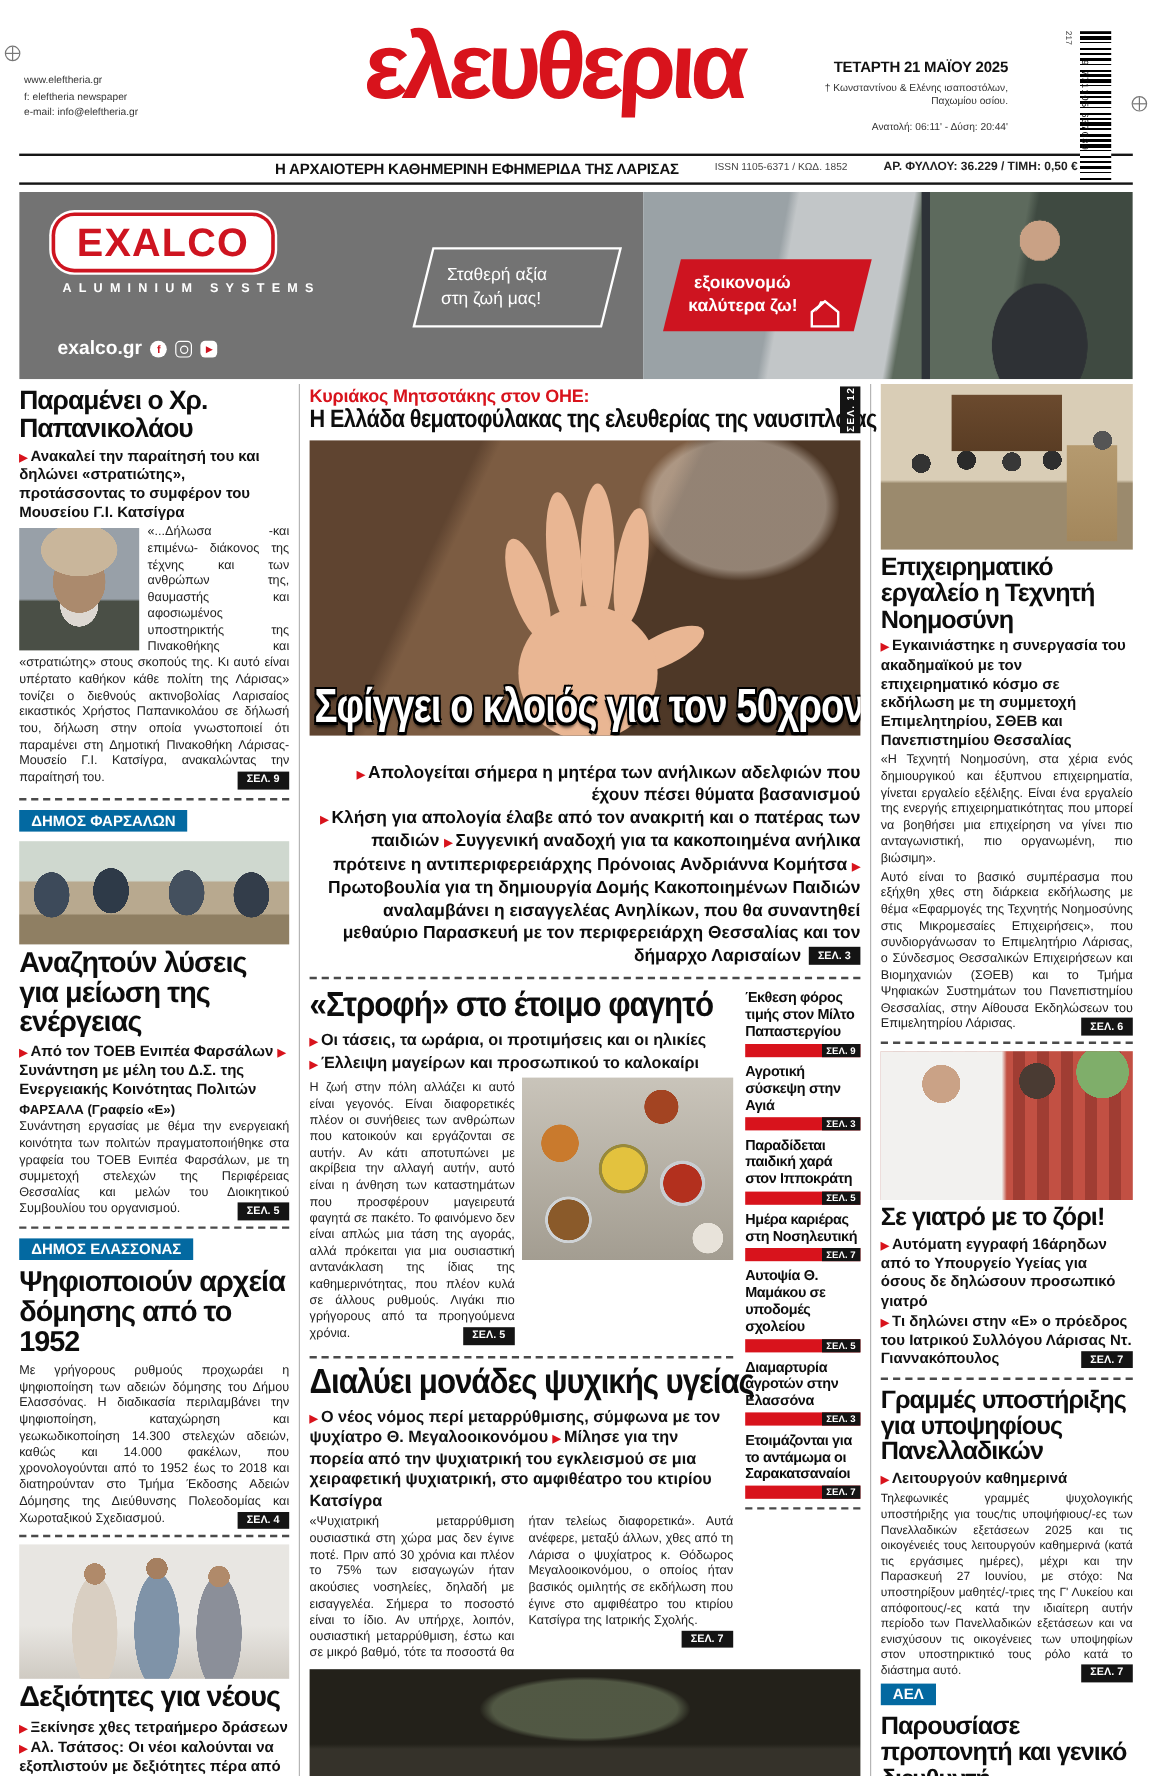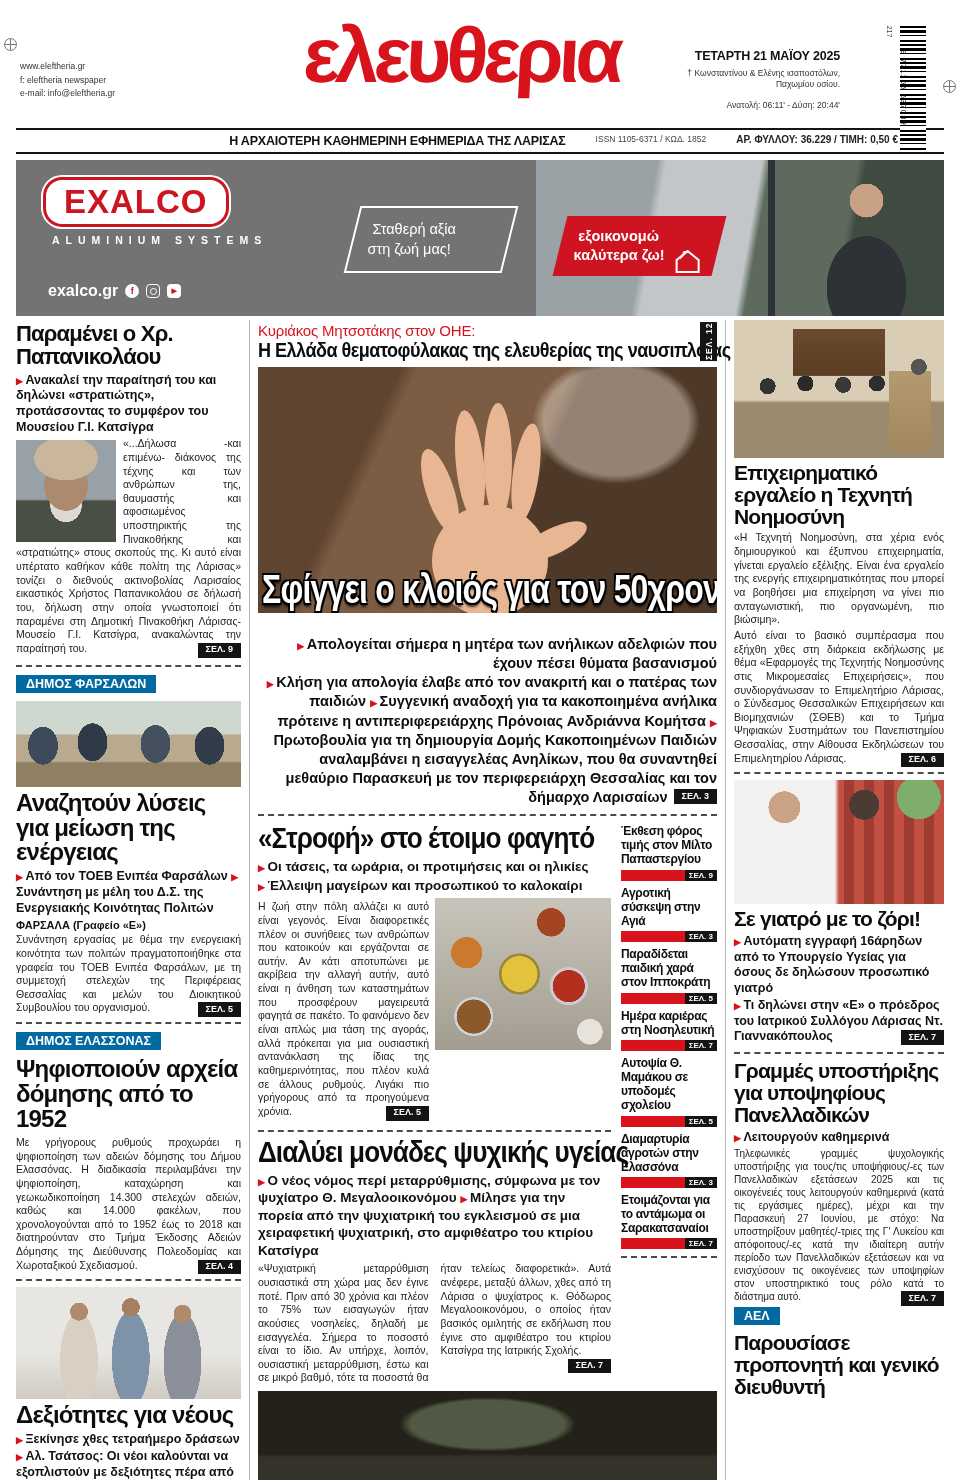--- a/index.html
+++ b/index.html
@@ -82,21 +82,21 @@
   .ph-dex{height:112px;
      background:radial-gradient(circle 9px at 28% 22%,#b08a6a 0 99%,transparent),
        radial-gradient(circle 9px at 51% 18%,#a57f60 0 99%,transparent),
        radial-gradient(circle 9px at 74% 24%,#b08a6a 0 99%,transparent),
        radial-gradient(ellipse 19px 48px at 28% 66%,#d9cfc2 0 99%,transparent),
        radial-gradient(ellipse 19px 48px at 51% 64%,#7f93a8 0 99%,transparent),
        radial-gradient(ellipse 19px 48px at 74% 66%,#8b8f99 0 99%,transparent),
        linear-gradient(180deg,#e8e6e2 0 60%,#cfcac2)}
   
   .kick{position:relative;padding-right:24px;margin:2px 0 6px}
-  .kick-red{color:#d8131c;font-weight:normal;font-size:15px;letter-spacing:-0.2px}
+  .kick-red{color:#d8131c;font-weight:bold;font-size:15px;letter-spacing:-0.2px}
   .kick-tt{font-size:21px;font-weight:800;letter-spacing:-0.6px;line-height:1.05;color:#0d0d0d;
            white-space:nowrap;transform:scaleX(.86);transform-origin:left}
   .kick-pg{position:absolute;right:0;top:0;bottom:0;width:17px;background:#141414;color:#fff;
            font-size:8.5px;font-weight:bold;writing-mode:vertical-rl;transform:rotate(180deg);
            display:flex;align-items:center;justify-content:center;letter-spacing:1px}
   .mainph{position:relative;height:246px;overflow:hidden;
      background:radial-gradient(ellipse 120px 90px at 78% 22%,rgba(232,222,210,.45) 0 60%,transparent 70%),
        linear-gradient(115deg,#5f4430 0 25%,#7c5c42 28% 55%,#4e3827 58%)}
   .mainph svg{position:absolute;left:50%;top:6px;transform:translateX(-50%)}
   .main-tt{position:absolute;left:4px;bottom:4px;color:#fff;font-size:40px;font-weight:800;
@@ -361,20 +361,21 @@
       </div>
 
       <div class="ph-concert"></div>
 
     </div>
 
     <div class="col-right">
       <article>
         <div class="ph ph-panel" style="margin-top:0"></div>
         <h2 class="ttr">Επιχειρηματικό εργαλείο η Τεχνητή Νοημοσύνη</h2>
+        <div class="b">Εγκαινιάστηκε η συνεργασία του ακαδημαϊκού με τον επιχειρηματικό κόσμο σε εκδήλωση με τη συμμετοχή Επιμελητηρίου, ΣΘΕΒ και Πανεπιστημίου Θεσσαλίας</div>
         <p class="bd">«Η Τεχνητή Νοημοσύνη, στα χέρια ενός δημιουργικού και έξυπνου επιχειρηματία, γίνεται εργαλείο εξέλιξης. Είναι ένα εργαλείο της ενεργής επιχειρηματικότητας που μπορεί να βοηθήσει μια επιχείρηση να γίνει πιο ανταγωνιστική, πιο οργανωμένη, πιο βιώσιμη».</p>
         <p class="bd"><span>Αυτό είναι το βασικό συμπέρασμα που εξήχθη χθες στη διάρκεια εκδήλωσης με θέμα «Εφαρμογές της Τεχνητής Νοημοσύνης στις Μικρομεσαίες Επιχειρήσεις», που συνδιοργάνωσαν το Επιμελητήριο Λάρισας, ο Σύνδεσμος Θεσσαλικών Επιχειρήσεων και Βιομηχανιών (ΣΘΕΒ) και το Τμήμα Ψηφιακών Συστημάτων του Πανεπιστημίου Θεσσαλίας, στην Αίθουσα Εκδηλώσεων του Επιμελητηρίου Λάρισας.</span>
           <span class="pg">ΣΕΛ. 6</span></p>
         <div class="dash"></div>
       </article>
 
       <article>
         <div class="ph ph-doc"></div>
         <h2 class="ttr">Σε γιατρό με το ζόρι!</h2>
         <div class="b">Αυτόματη εγγραφή 16άρηδων από το Υπουργείο Υγείας για όσους δε δηλώσουν προσωπικό γιατρό</div>

